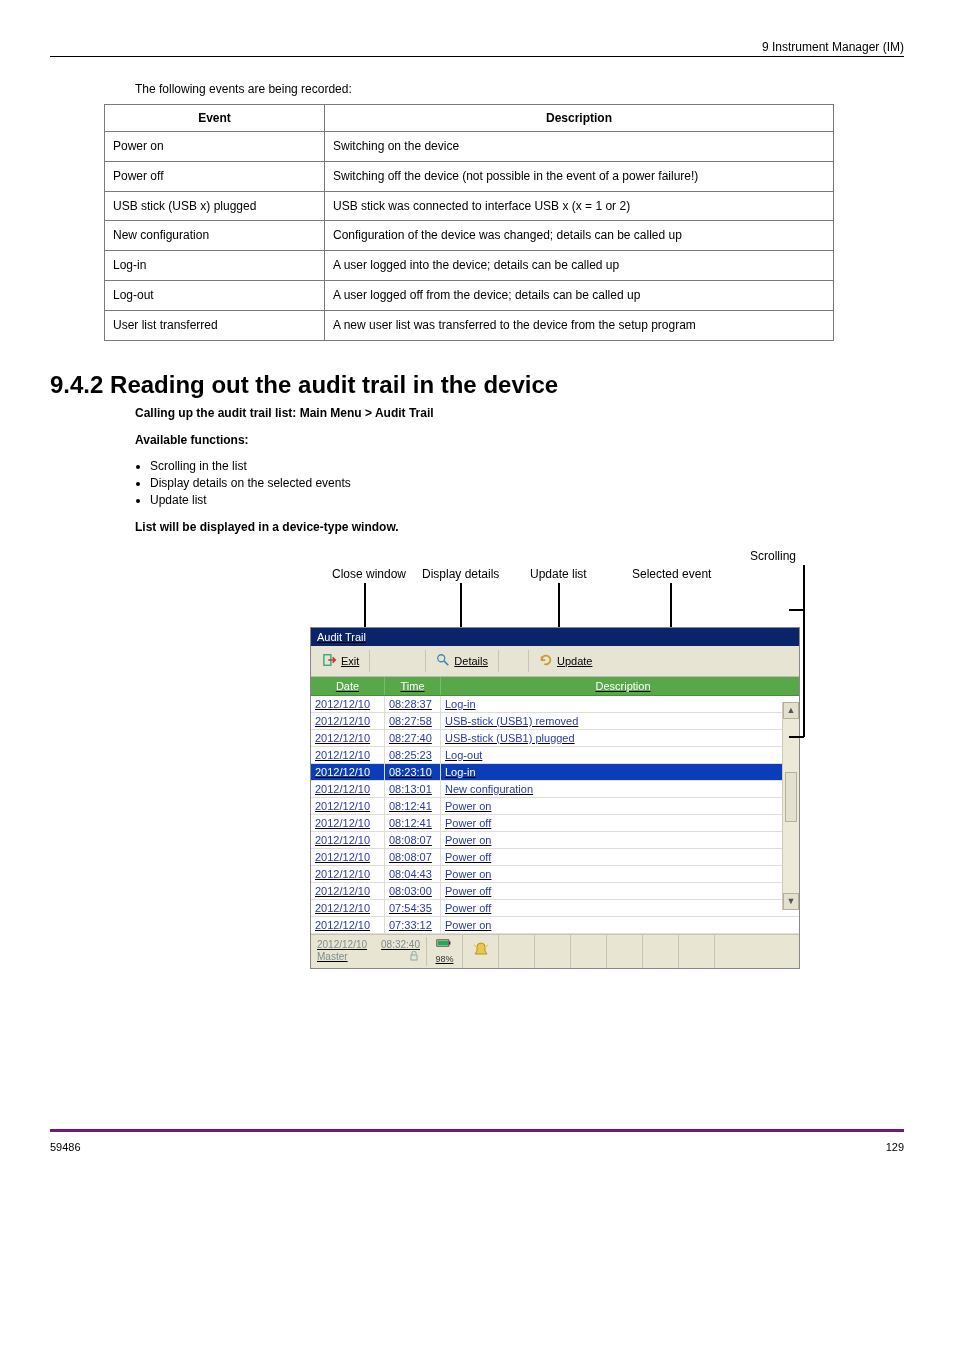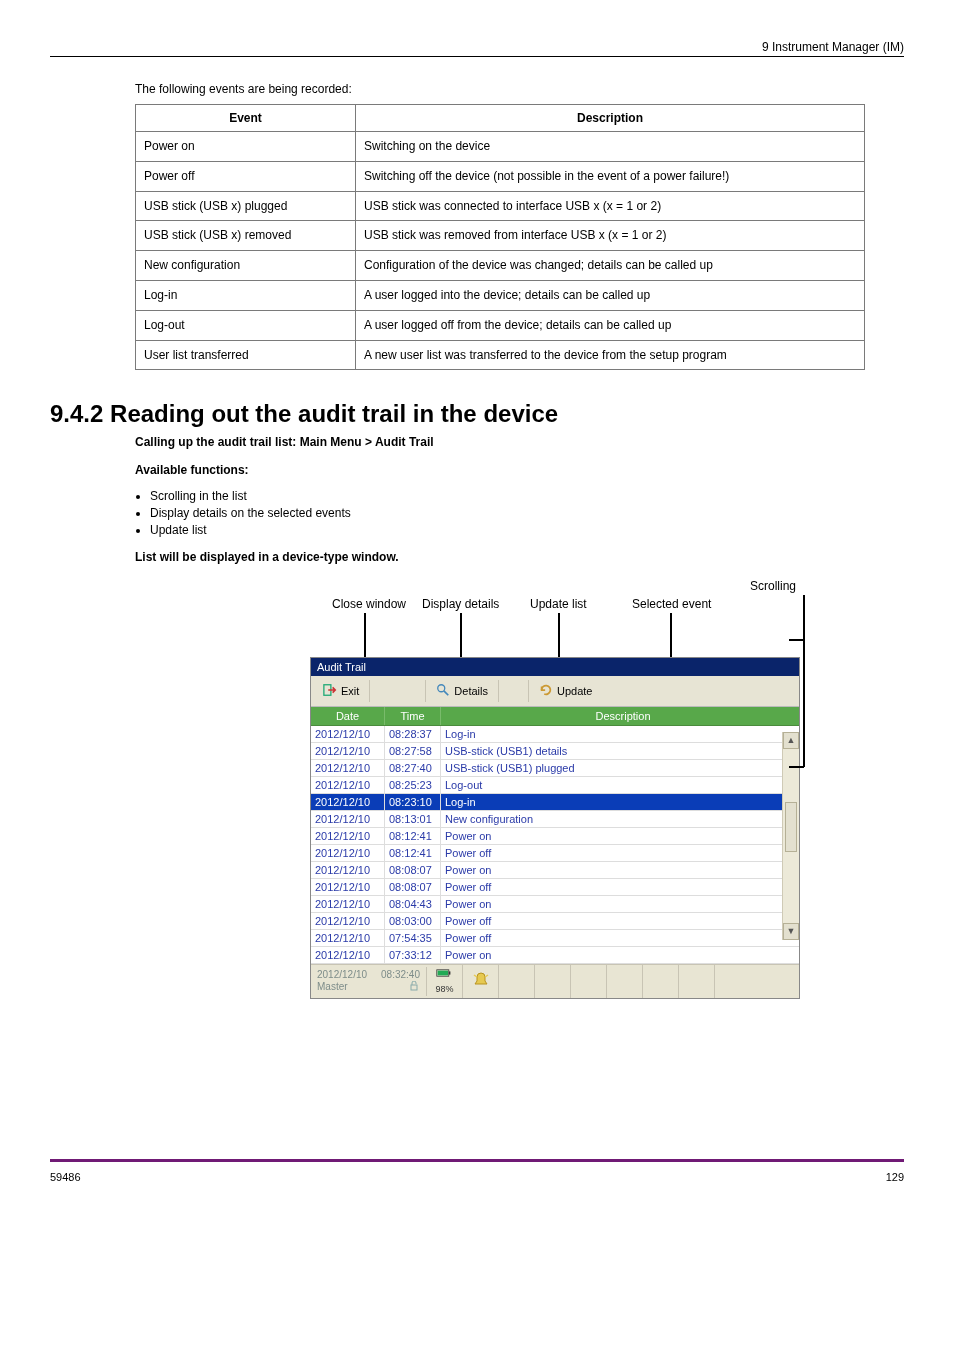--- a/index.html
+++ b/index.html
@@ -19,21 +19,21 @@
     border-bottom: 1px solid #000;
     padding-bottom: 2px;
     margin-bottom: 25px;
   }
 
   .intro-text { font-size: 12px; margin-bottom: 8px; margin-left: 85px; }
 
   table.event-table {
     border-collapse: collapse;
     width: 730px;
-    margin-left: 85px;
+    margin-left: 54px;
     margin-bottom: 30px;
   }
   table.event-table td {
     border: 1px solid #7a7a7a;
     padding: 6px 8px;
     vertical-align: top;
     font-size: 12px;
     line-height: 1.4;
   }
   table.event-table th {
@@ -82,20 +82,21 @@
     height: 45px;
   }
 
   .screenshot {
     border: 1px solid #888;
     background: #ece9d8;
     width: 490px;
     margin-left: 175px;
     font-family: Tahoma, Arial, sans-serif;
     position: relative;
+    text-decoration: underline;
   }
   .titlebar {
     background: #0a246a;
     color: #fff;
     font-size: 11px;
     padding: 3px 6px;
   }
   .toolbar {
     background: #e7e4d4;
     display: flex;
@@ -248,24 +249,20 @@
         <td>Power on</td>
         <td>Switching on the device</td>
       </tr>
       <tr>
         <td>Power off</td>
         <td>Switching off the device (not possible in the event of a power failure!)</td>
       </tr>
       <tr>
         <td>USB stick (USB x) plugged</td>
         <td>USB stick was connected to interface USB x (x = 1 or 2)</td>
-      </tr>
-      <tr>
-        <td>USB stick (USB x) removed</td>
-        <td>USB stick was removed from interface USB x (x = 1 or 2)</td>
       </tr>
       <tr>
         <td>New configuration</td>
         <td>Configuration of the device was changed; details can be called up</td>
       </tr>
       <tr>
         <td>Log-in</td>
         <td>A user logged into the device; details can be called up</td>
       </tr>
       <tr>
@@ -348,21 +345,21 @@
       </div>
       <div class="grid-body" id="grid-body">
           <div class="grid-row">
             <div class="cell cell-date">2012/12/10</div>
             <div class="cell cell-time">08:28:37</div>
             <div class="cell cell-desc">Log-in</div>
           </div>
           <div class="grid-row">
             <div class="cell cell-date">2012/12/10</div>
             <div class="cell cell-time">08:27:58</div>
-            <div class="cell cell-desc">USB-stick (USB1) details</div>
+            <div class="cell cell-desc">USB-stick (USB1) removed</div>
           </div>
           <div class="grid-row">
             <div class="cell cell-date">2012/12/10</div>
             <div class="cell cell-time">08:27:40</div>
             <div class="cell cell-desc">USB-stick (USB1) plugged</div>
           </div>
           <div class="grid-row">
             <div class="cell cell-date">2012/12/10</div>
             <div class="cell cell-time">08:25:23</div>
             <div class="cell cell-desc">Log-out</div>

